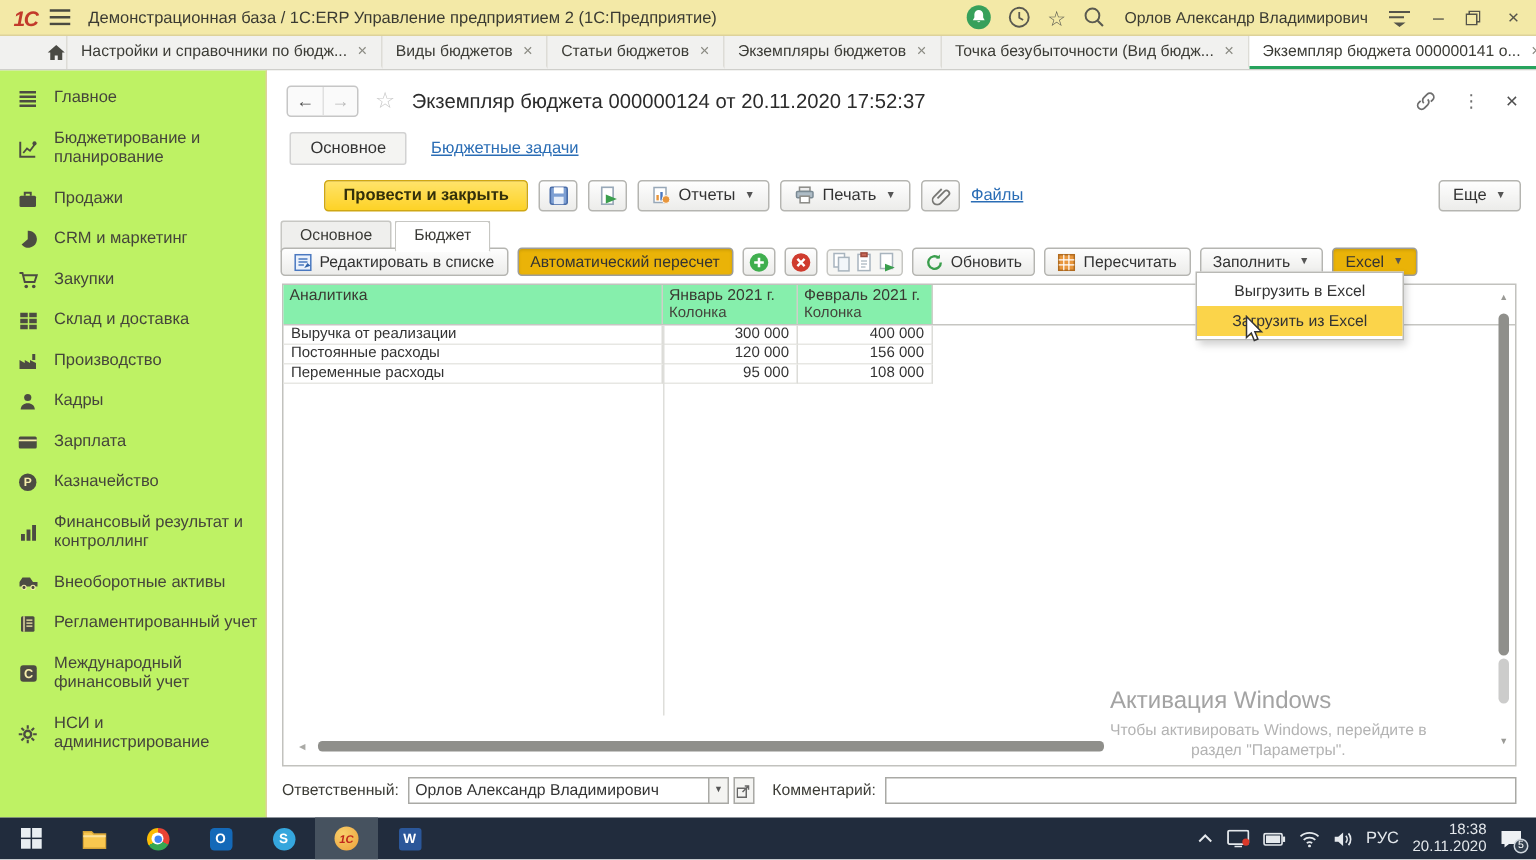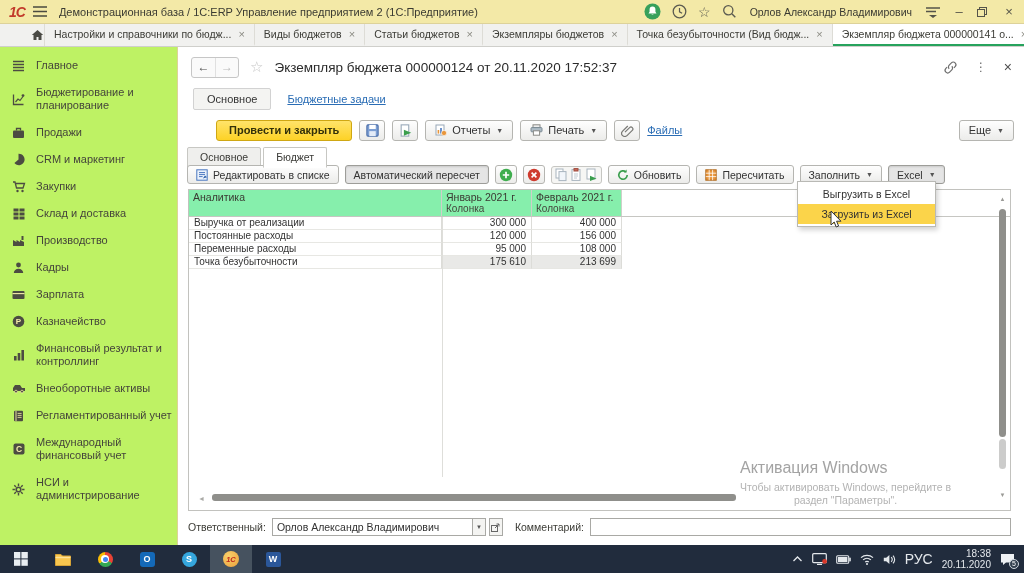--- a/index.html
+++ b/index.html
@@ -43,21 +43,21 @@
   .fh-close { color:#4f4f4f; font-size:14px; }
 
   .nav-tabs { position:absolute; top:41px; left:15px; display:flex; align-items:center; }
   .ntab-main { border:1px solid #d2d2d2; background:#f4f4f2; padding:4px 13px; font-size:11px; color:#333; border-radius:2px; }
   .ntab-link { color:#2a6db5; text-decoration:underline; margin-left:16px; font-size:11px; }
 
   .command-bar { position:absolute; top:72px; left:13px; right:10px; height:22px; display:flex; align-items:center; gap:7px;margin-left:25px; }
   .btn { display:inline-flex; align-items:center; gap:5px; height:21px; padding:0 9px; background:linear-gradient(#fefefe,#ececea); border:1px solid #b5b5b1; border-radius:3px; font-size:11px; color:#333; white-space:nowrap; }
   .btn.primary { background:linear-gradient(#ffe36a,#fdd226); border-color:#cfa713; font-weight:bold; color:#33300a; padding:0 12px; }
   .btn.ic { width:26px; padding:0; justify-content:center; }
-  .btn.pressed { background:#e5e5e5; border-color:#9d9d99; box-shadow:inset 0 1px 2px rgba(0,0,0,.12); }
+  .btn.pressed { background:#eab308; border-color:#9d9d99; box-shadow:inset 0 1px 2px rgba(0,0,0,.12); }
   .caret { font-size:7px; color:#555; margin-left:1px; }
   .link { color:#2a6db5; text-decoration:underline; font-size:11px; }
   .more-wrap { margin-left:auto; }
 
   .page-tabs { position:absolute; top:100px; left:9px; display:flex; }
   .ptab { padding:3px 12px 4px; border:1px solid #c7c7c3; background:#efefed; font-size:10.5px; color:#3a3a36; border-radius:2px 2px 0 0; margin-right:2px; }
   .ptab.active { background:#fff; border-bottom:1px solid #fff; position:relative; z-index:2; }
 
   .table-toolbar { position:absolute; top:117px; left:9px; right:10px; height:21px; display:flex; align-items:center; gap:6px; }
   .btn.sm { height:19px; font-size:10.5px; padding:0 8px; }
@@ -108,21 +108,21 @@
   
   .taskbar { position:absolute; bottom:0; left:0; width:1024px; height:28px; background:#212c3d; display:flex; align-items:center; }
   .tb-app { width:42px; height:28px; display:flex; align-items:center; justify-content:center; }
   .tb-app.active { background:#46525f; }
   .chrome-ic { width:15px; height:15px; border-radius:50%; background:conic-gradient(#e94335 0 33%, #34a853 0 66%, #fbbc05 0 100%); position:relative; }
   .chrome-ic:before { content:""; position:absolute; left:3.5px; top:3.5px; width:8px; height:8px; border-radius:50%; background:#fff; }
   .chrome-ic:after { content:""; position:absolute; left:5px; top:5px; width:5px; height:5px; border-radius:50%; background:#4285f4; }
   .sq-ic { width:15px; height:15px; border-radius:3px; display:flex; align-items:center; justify-content:center; font-weight:bold; color:#fff; font-size:9px; }
   .c1-ic { width:16px; height:16px; border-radius:50%; background:radial-gradient(circle at 35% 30%, #f8cf6a, #eda13b); display:flex; align-items:center; justify-content:center; color:#c0271c; font-weight:bold; font-style:italic; font-size:7.5px; }
   .tray { margin-left:auto; display:flex; align-items:center; gap:9px; padding-right:9px; color:#e4e8ec; }
-  .tray-lang { font-size:14px; }
+  .tray-lang { font-size:11px; }
   .tray-clock { text-align:right; font-size:10px; line-height:11px; }
   .notif { position:relative; }
   .notif-badge { position:absolute; right:-4px; bottom:-3px; width:10px; height:10px; border-radius:50%; background:#33404f; border:1px solid #cfd6dd; color:#fff; font-size:7px; display:flex; align-items:center; justify-content:center; }
 </style>
 </head>
 <body>
 
 <div class="titlebar">
   <span class="logo1c">1С</span>
   <span class="hamb">
@@ -539,25 +539,20 @@
     <div class="grow">
       <div class="gc name">Постоянные расходы</div>
       <div class="gc num">120 000</div>
       <div class="gc num">156 000</div>
     </div>
     <div class="grow">
       <div class="gc name">Переменные расходы</div>
       <div class="gc num">95 000</div>
       <div class="gc num">108 000</div>
     </div>
-    <div class="grow total">
-      <div class="gc name">Точка безубыточности</div>
-      <div class="gc num">175 610</div>
-      <div class="gc num">213 699</div>
-    </div>
     <div class="name-sep"></div>
     <div class="vscroll-track">
       <span class="vs-arrow" style="top:0">▲</span>
       <div class="vs-thumb"></div>
       <div class="vs-thumb2"></div>
       <span class="vs-arrow" style="bottom:0">▼</span>
     </div>
     <span class="hs-arrow">◄</span>
     <div class="hscroll"></div>
   </div>

